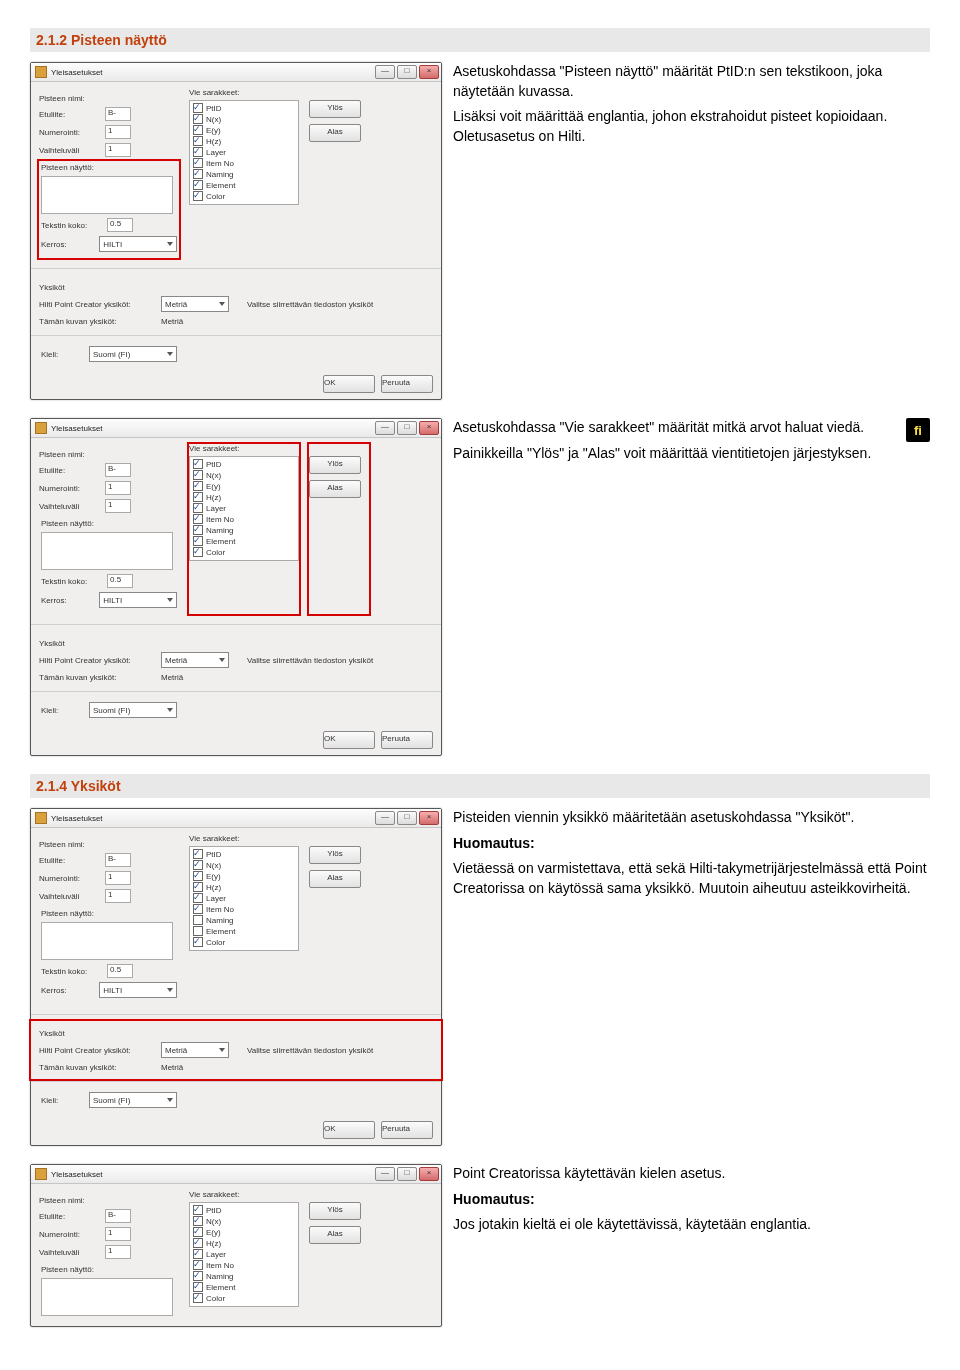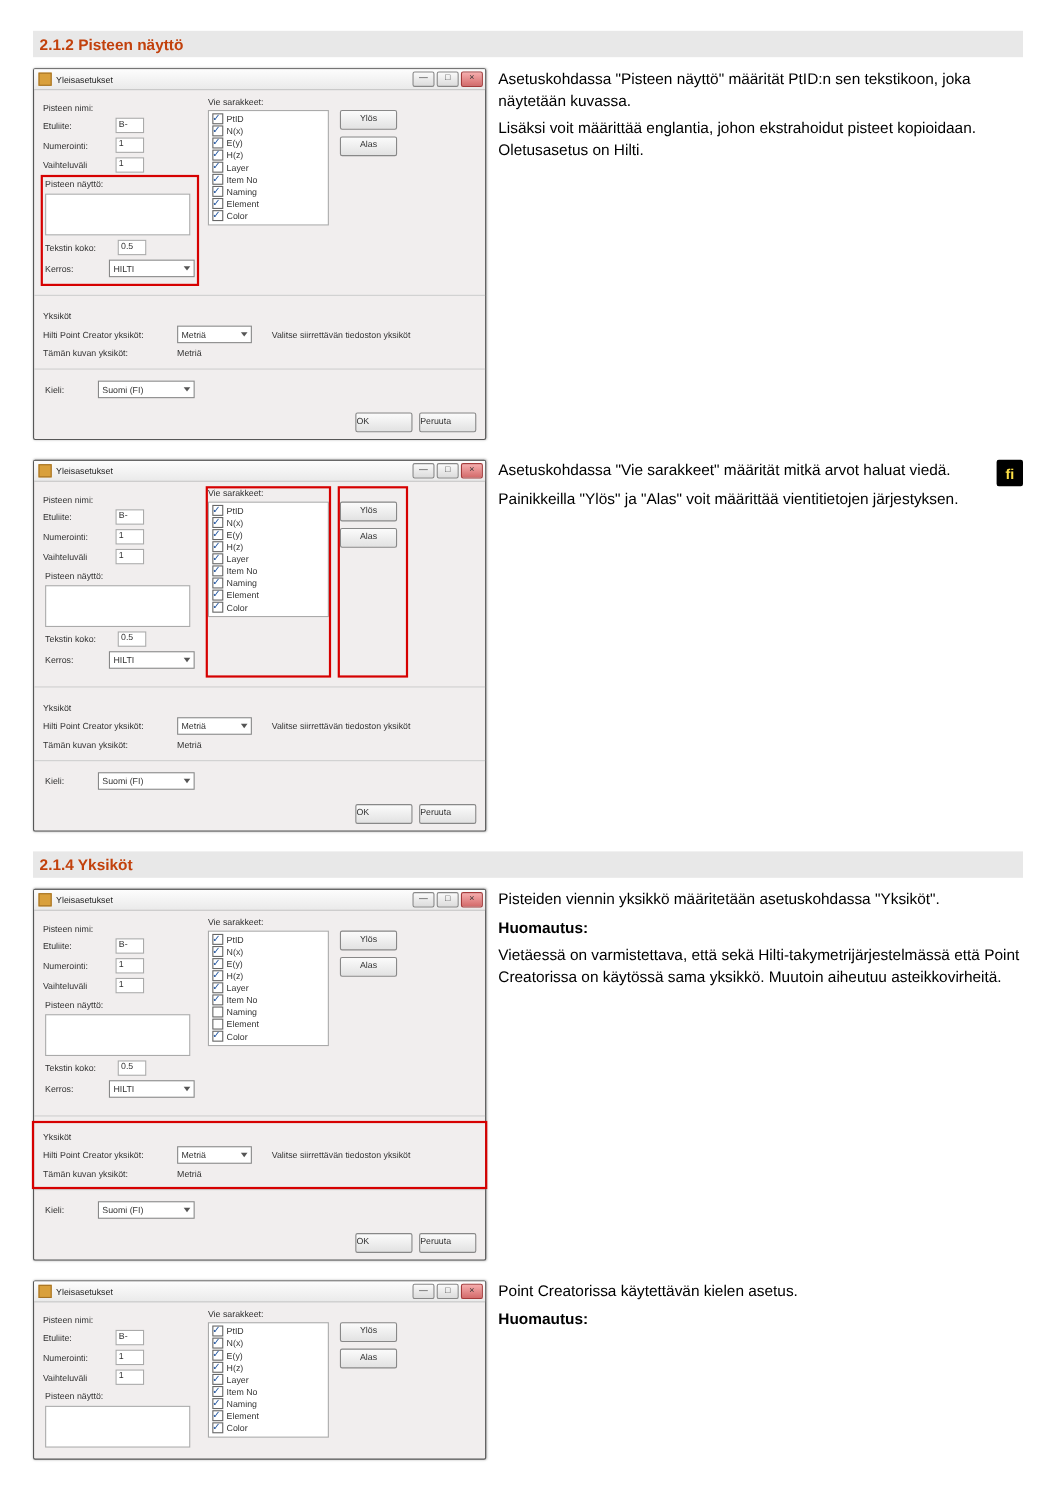--- a/index.html
+++ b/index.html
@@ -730,16 +730,17 @@
         <div style="height:12px;"></div>
         <div class="movebtn">Ylös</div>
         <div class="movebtn">Alas</div>
       </div>
     </div>
 
   </div>
       <div class="right-text">
         <p>Point Creatorissa käytettävän kielen asetus.</p>
         <p><strong>Huomautus:</strong></p>
+        <p>Jos jotakin kieltä ei ole käytettävissä, käytetään englantia.</p>
       </div>
 
     </div>
   </div>
 
 </body></html>

